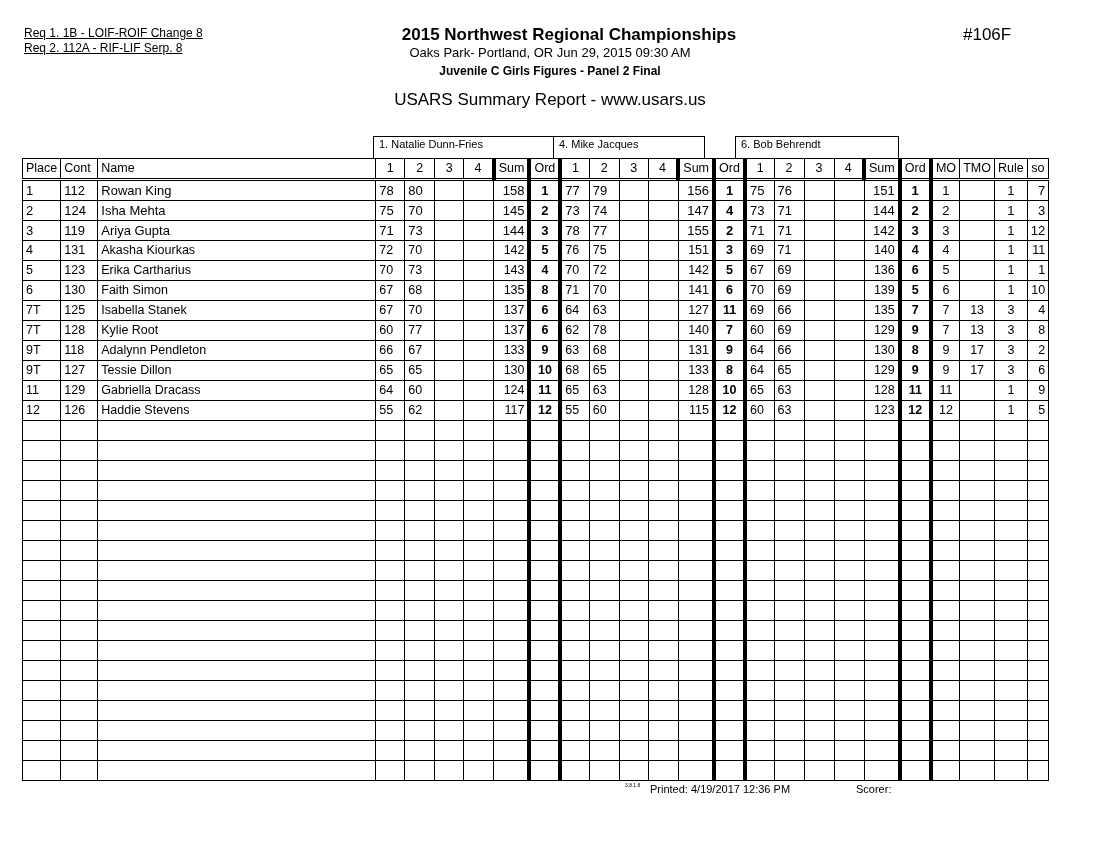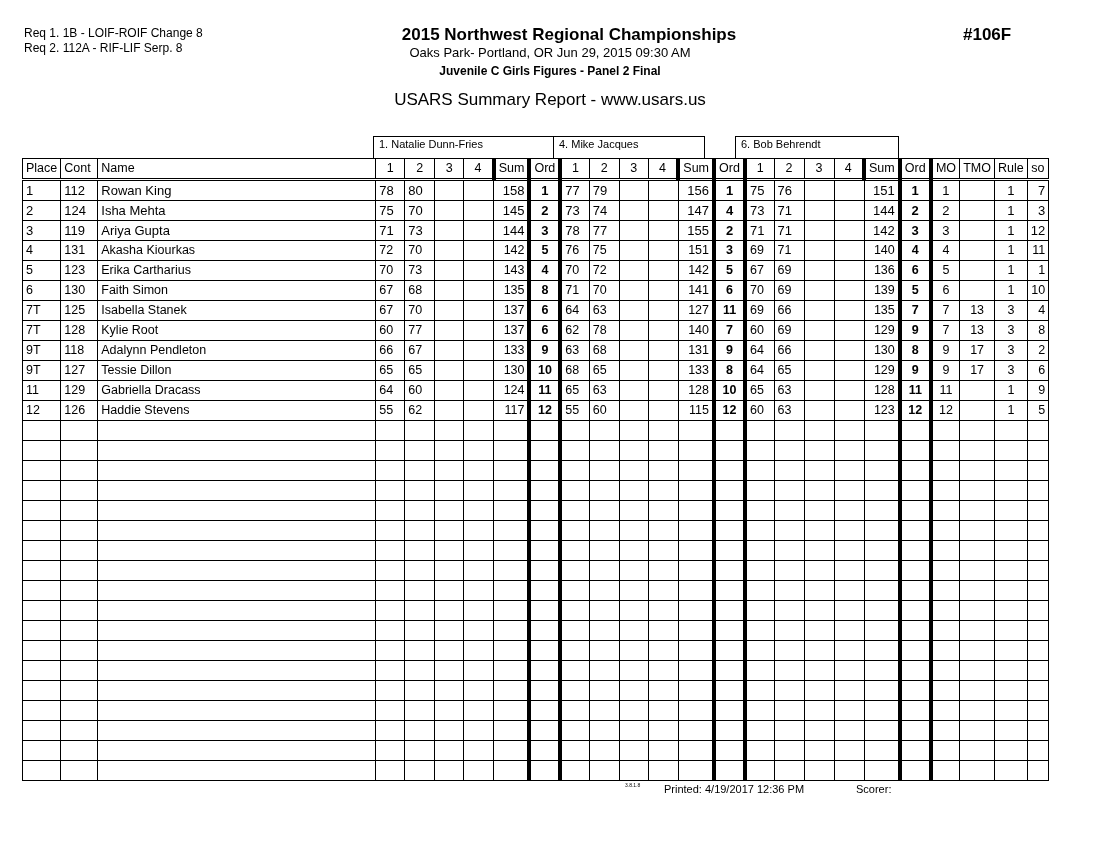--- a/index.html
+++ b/index.html
@@ -1,18 +1,18 @@
 <!DOCTYPE html>
 <html><head>
 <meta charset="utf-8">
 <style>
   html, body { margin:0; padding:0; background:#fff; }
   body { width:1100px; height:850px; position:relative; font-family:"Liberation Sans", sans-serif; color:#000; overflow:hidden; }
   .abs { position:absolute; white-space:nowrap; }
-  .req { left:24px; font-size:12px; line-height:14px; }
+  .req { left:24px; font-size:12px; line-height:14px;text-decoration:underline; }
   .t { position:absolute; left:0; width:1100px; text-align:center; }
   #sheet { position:absolute; left:22px; top:158px; border-collapse:collapse; table-layout:fixed; font-size:12.5px; }
   #sheet td, #sheet th { border:1px solid #000; padding:0 3px; height:19px; line-height:19px; overflow:hidden; white-space:nowrap; font-weight:normal; }
   #sheet th { text-align:left; }
   #sheet th.c { text-align:center; }
   #sheet tr.hdr th { border-bottom:3px double #000; }
   .num { text-align:left; }
   .sum { text-align:right; }
   .ord { text-align:center; font-weight:bold !important; }
   .thickL { border-left:4px solid #000 !important; }
@@ -23,21 +23,21 @@
 </head>
 <body>
 
 <div class="abs req" style="top:26px">Req  1.  1B - LOIF-ROIF Change 8</div>
 <div class="abs req" style="top:41px">Req  2.  112A - RIF-LIF Serp. 8</div>
 
 <div class="t" style="top:25px;font-weight:bold;font-size:17px;padding-left:19px;">2015 Northwest Regional Championships</div>
 <div class="t" style="top:45px;font-size:13px;">Oaks Park- Portland, OR  Jun 29, 2015  09:30 AM</div>
 <div class="t" style="top:64px;font-weight:bold;font-size:12px;">Juvenile C Girls Figures - Panel 2 Final</div>
 <div class="t" style="top:90px;font-size:17px;">USARS Summary Report - www.usars.us</div>
-<div class="abs" style="left:963px;top:25px;font-weight:bold;font-size:17px;text-align:right;">#106F</div>
+<div class="abs" style="left:963px;top:25px;font-weight:normal;font-size:17px;text-align:right;">#106F</div>
 
 <div class="jbox" style="left:373px;width:181px;"><span>1.  Natalie Dunn-Fries</span></div>
 <div class="jbox" style="left:553px;width:152px;"><span>4.  Mike Jacques</span></div>
 <div class="jbox" style="left:735px;width:164px;"><span>6.  Bob Behrendt</span></div>
 
 <table id="sheet">
   <colgroup>
     <col style="width:36px">
       <col style="width:37px">
       <col style="width:278px">
@@ -901,14 +901,14 @@
         <td class="thickL"></td>
         <td class="thickL"></td>
         <td></td>
         <td></td>
         <td></td>
       </tr>
     </tbody>
 </table>
 
 <div class="abs" style="left:625px;top:782px;font-size:5px;">3.8.1.8</div>
-<div class="abs" style="left:664px;top:783px;font-size:11px;">Printed:  4/19/2017  12:36 PM</div>
+<div class="abs" style="left:650px;top:783px;font-size:11px;">Printed:  4/19/2017  12:36 PM</div>
 <div class="abs" style="left:856px;top:783px;font-size:11px;">Scorer:</div>
 
 </body></html>

